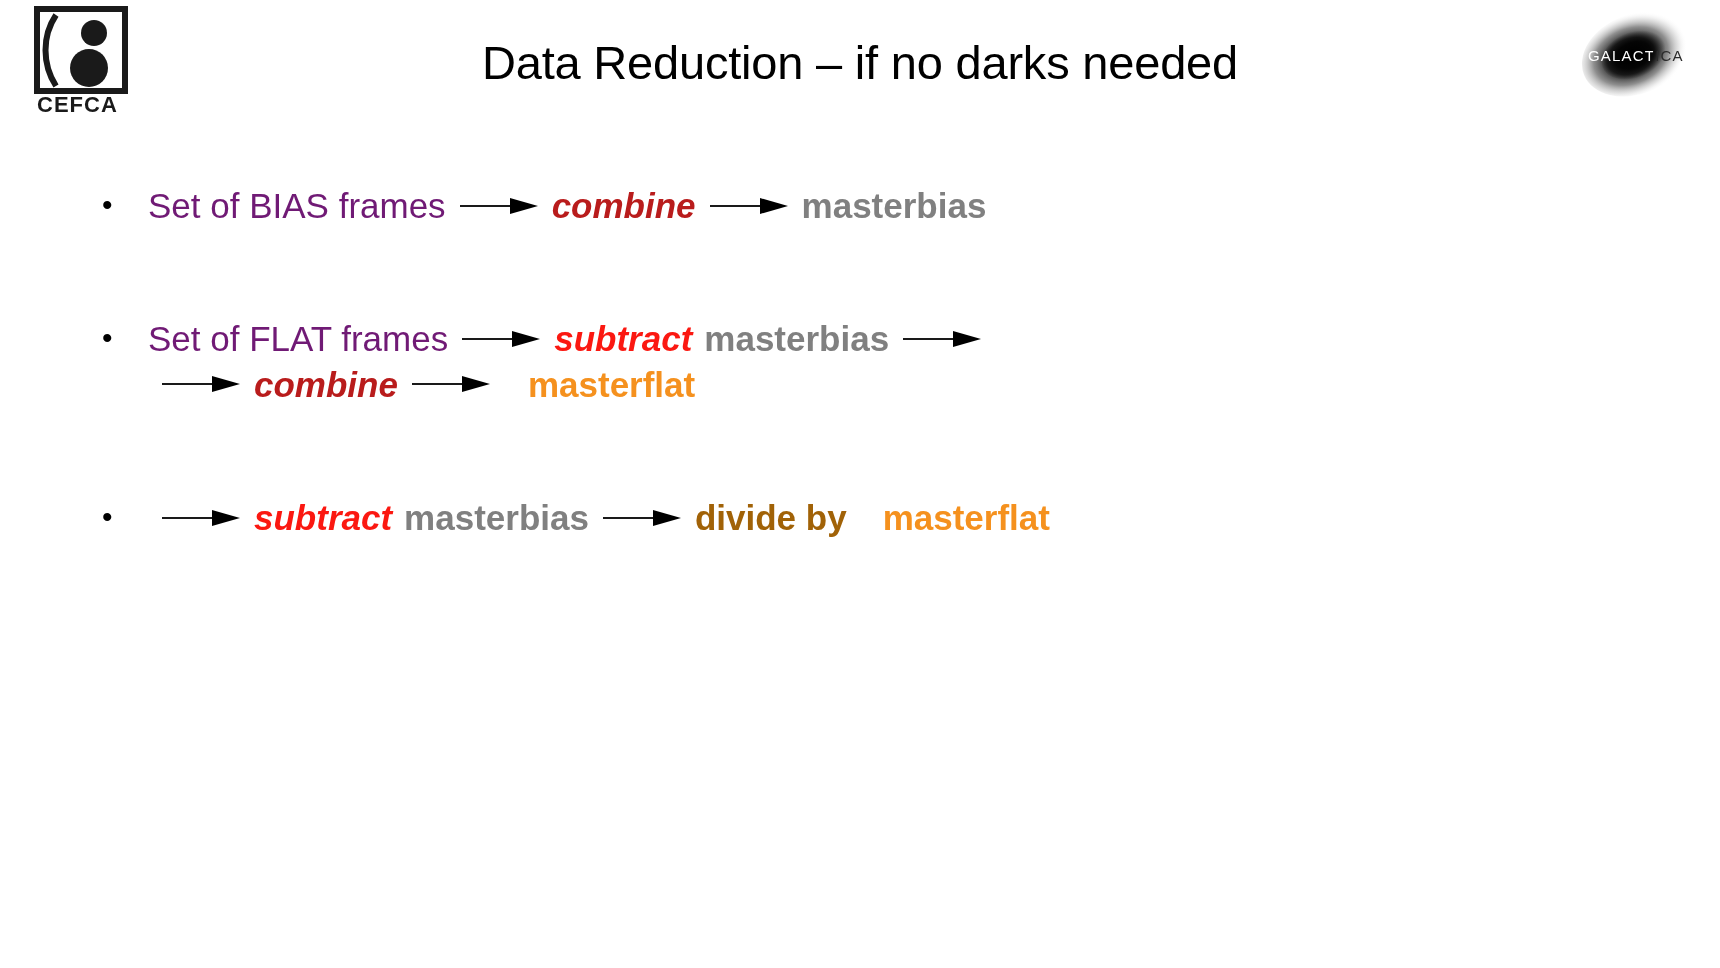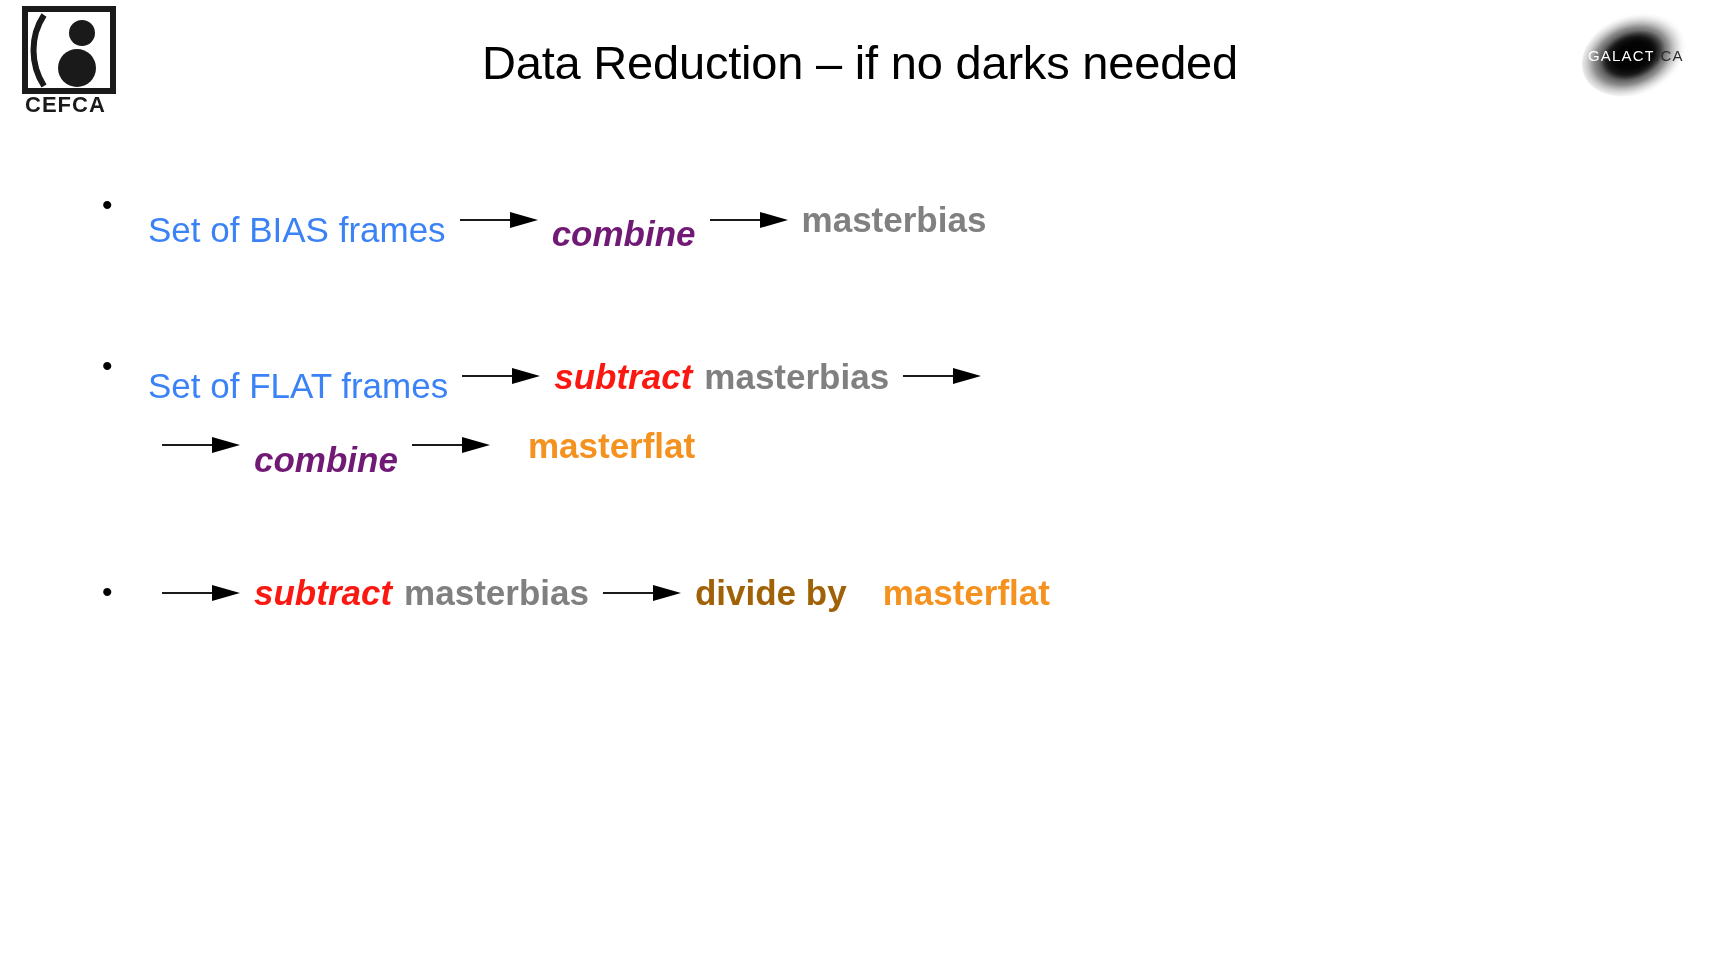--- a/index.html
+++ b/index.html
@@ -14,21 +14,21 @@
     position: relative;
     width: 1720px;
     height: 968px;
     background: #ffffff;
     overflow: hidden;
   }
 
   
   .cefca-logo {
     position: absolute;
-    left: 14px;
+    left: 26px;
     top: 6px;
     width: 98px;
     height: 110px;
     padding-left: 8px;
   }
   .cefca-logo svg { display: block; }
 
   
   .galactica-logo {
     position: absolute;
@@ -93,27 +93,27 @@
   }
   .seg {
     display: inline-block;
   }
 
   
   .plain    { font-weight: 400; color: #000000; }
   .bold     { font-weight: 700; }
   .bolditl  { font-weight: 700; font-style: italic; }
 
-  .c-green  { color: #701a75; margin-top: 28px; }
+  .c-green  { color: #b91c1c; }
   .c-gray   { color: #808080; }
   .c-red    { color: #FB1811; }
   .c-purple { color: #96137F; }
   .c-orange { color: #F5911E; margin-left: 24px; }
   .c-blue   { color: #a16207; }
-  .c-black  { color: #3b82f6; margin-top: 19px; }
+  .c-black  { color: #701a75; }
 
   
   .arrow {
     display: inline-block;
     position: relative;
     height: 20px;
     margin: 0 12px;
     flex: 0 0 auto;
   }
   .arrow svg { display: block; }

